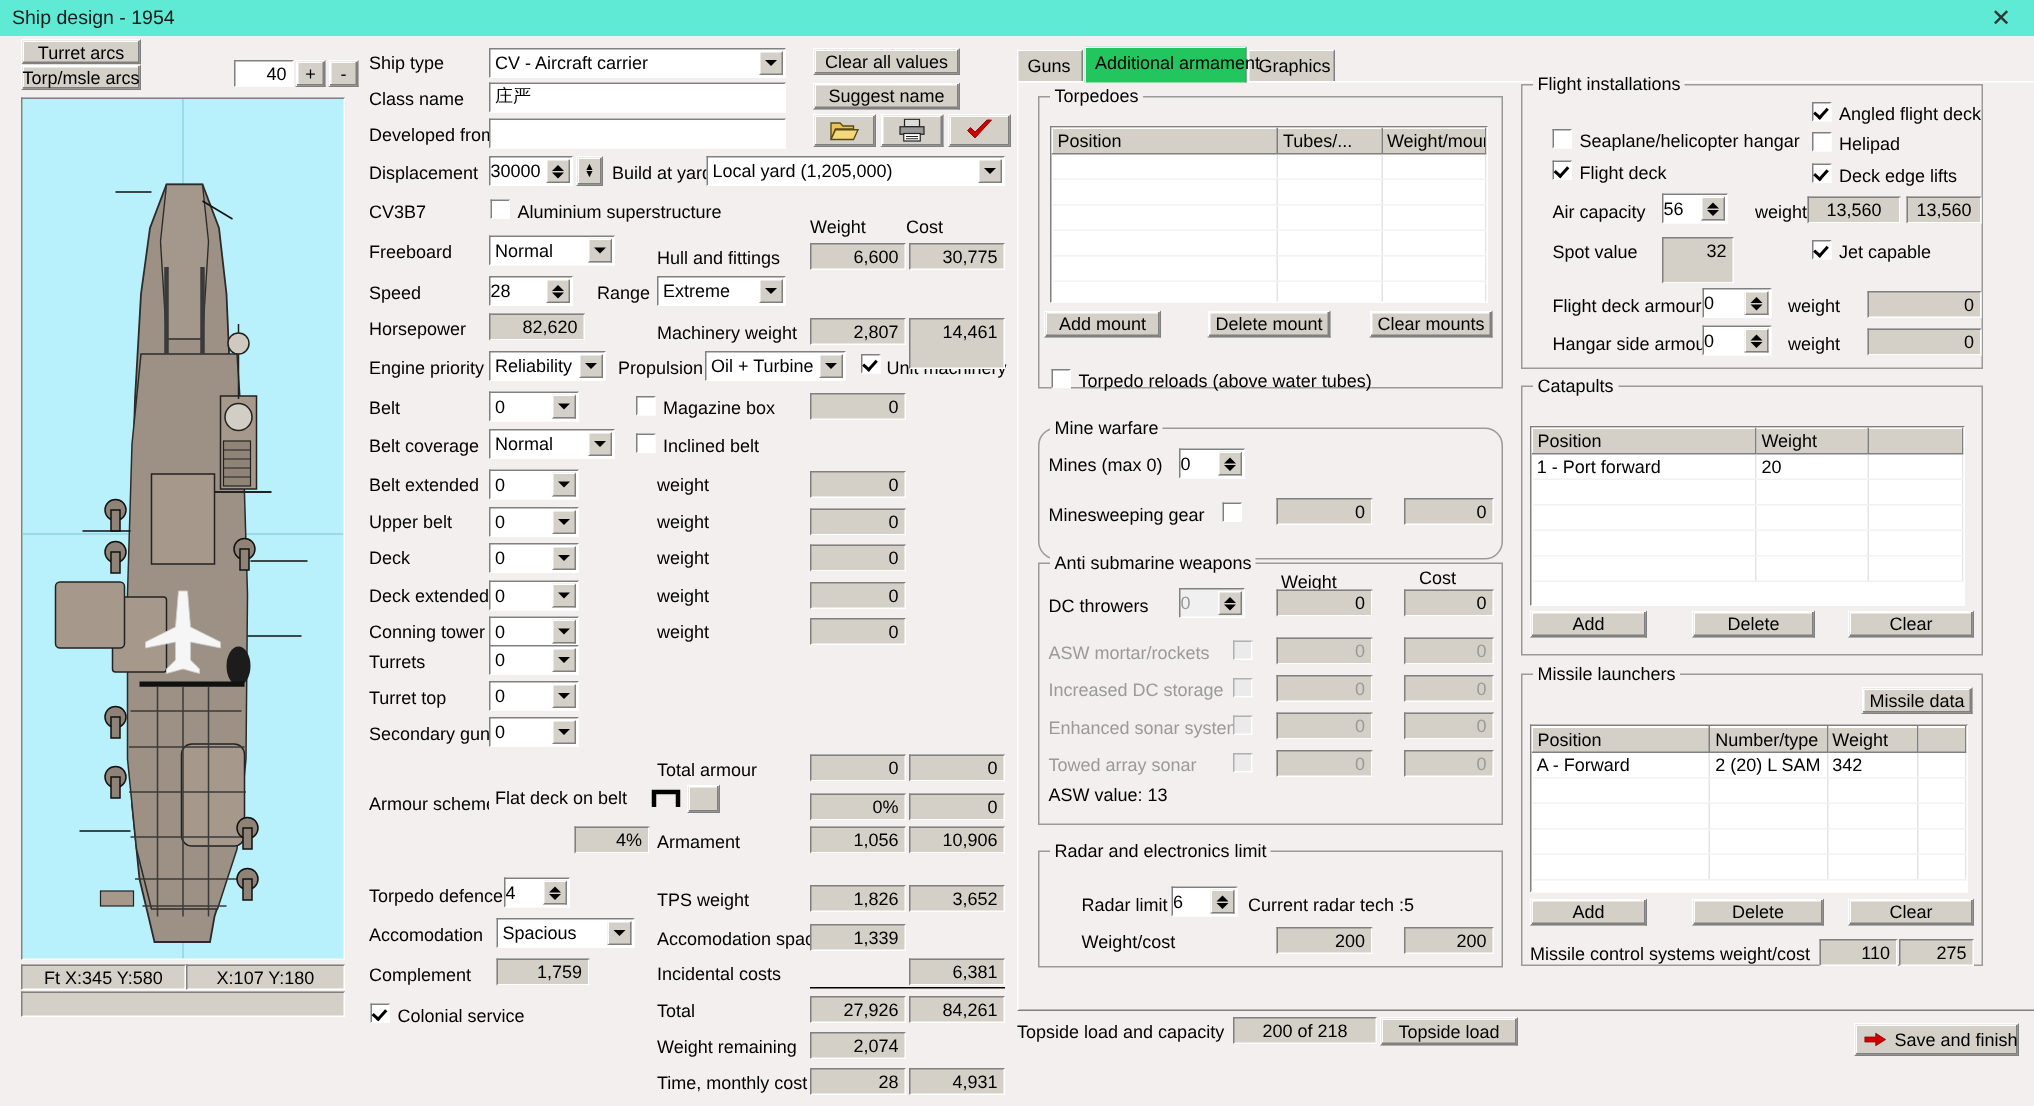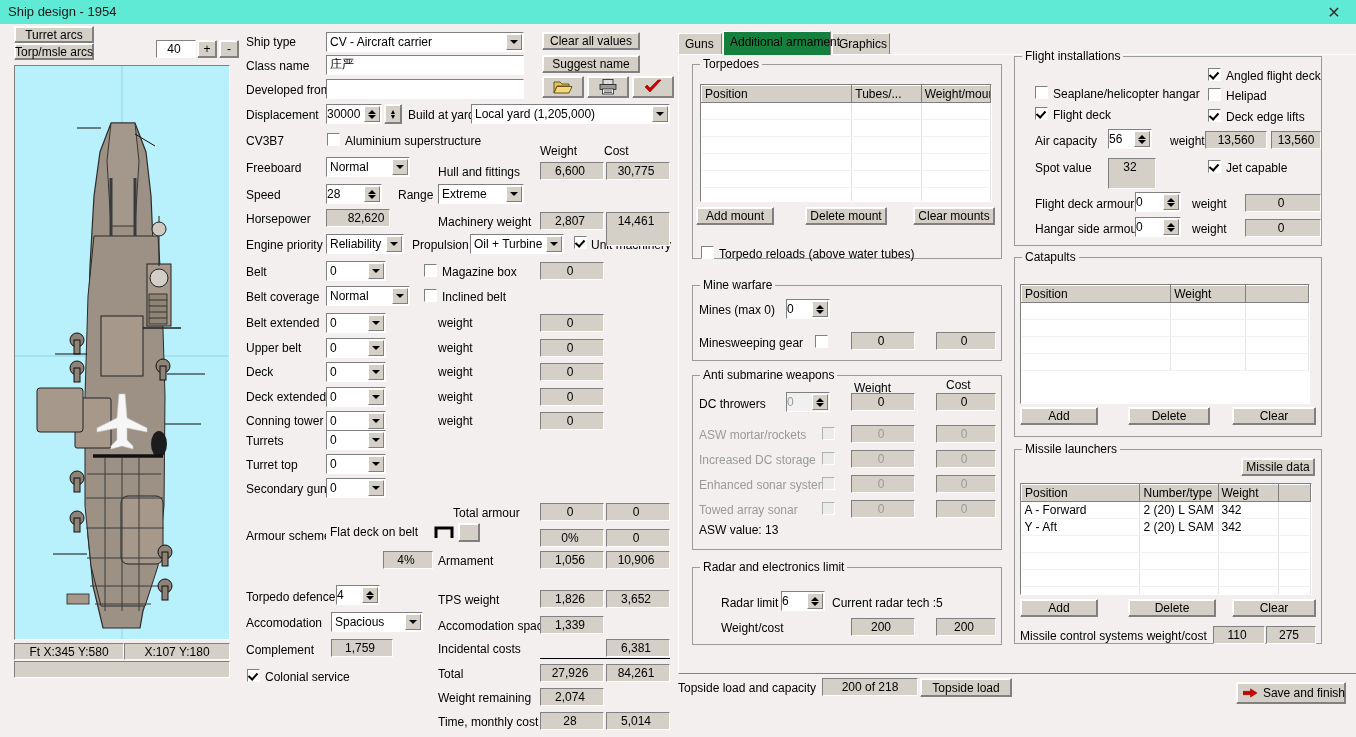--- a/index.html
+++ b/index.html
@@ -39,21 +39,21 @@
     box-sizing:border-box;
     white-space:nowrap;
   }
   .field{
     position:absolute;
     background:#d4d0c8;
     border:1px solid;
     border-color:#808080 #ffffff #ffffff #808080;
     box-sizing:border-box;
     font-size:12px;
-    text-align:center;
+    text-align:right;
     padding-right:4px;
     line-height:17px;
     color:#000;
     white-space:nowrap;
     overflow:hidden;
   }
   .input{
     position:absolute;
     background:#ffffff;
     border:1px solid;
@@ -170,21 +170,21 @@
     background:#d4d0c8;
     border:1px solid;border-color:#ffffff #808080 #808080 #ffffff;
     border-bottom:none;
     box-sizing:border-box;
     font-size:12px;
     padding:2px 6px 0 6px;
     line-height:16px;
     white-space:nowrap;
     cursor:default;
   }
-  .tab.active{background:#15803d;z-index:3;}
+  .tab.active{background:#22c55e;z-index:3;}
   .tabpanel{
     position:absolute;
     border:1px solid;border-color:#ffffff #808080 #808080 #ffffff;
     background:#f2efee;box-sizing:border-box;
   }
 
   
   #shipcanvas{
     position:absolute;left:14px;top:65px;width:216px;height:575px;
     background:#b8f0fb;
@@ -475,21 +475,21 @@
 
 <div class="lbl" style="left:540px;top:144px;">Weight</div>
 <div class="lbl" style="left:604px;top:144px;">Cost</div>
 <div id="weights-rows">
     <div class="lbl" style="left: 438px; top: 165px;">Hull and fittings</div>
     <div class="field" style="left: 540px; top: 162px; width: 64px; height: 18px;">6,600</div>
     <div class="field" style="left: 606px; top: 162px; width: 64px; height: 18px;">30,775</div>
     <div class="lbl" style="left: 438px; top: 215px;">Machinery weight</div>
     <div class="field" style="left: 540px; top: 212px; width: 64px; height: 18px;">2,807</div>
     <div class="field" style="left: 606px; top: 212px; width: 64px; height: 34px;">14,461</div>
-    <div class="lbl" style="left: 438px; top: 506px; margin-left: 15px;">Total armour</div>
+    <div class="lbl" style="left: 438px; top: 506px;">Total armour</div>
     <div class="field" style="left: 540px; top: 503px; width: 64px; height: 18px;">0</div>
     <div class="field" style="left: 606px; top: 503px; width: 64px; height: 18px;">0</div>
     <div class="field" style="left: 540px; top: 529px; width: 64px; height: 18px;">0%</div>
     <div class="field" style="left: 606px; top: 529px; width: 64px; height: 18px;">0</div>
     <div class="lbl" style="left: 438px; top: 554px;">Armament</div>
     <div class="field" style="left: 540px; top: 551px; width: 64px; height: 18px;">1,056</div>
     <div class="field" style="left: 606px; top: 551px; width: 64px; height: 18px;">10,906</div>
     <div class="lbl" style="left: 438px; top: 593px;">TPS weight</div>
     <div class="field" style="left: 540px; top: 590px; width: 64px; height: 18px;">1,826</div>
     <div class="field" style="left: 606px; top: 590px; width: 64px; height: 18px;">3,652</div>
@@ -497,21 +497,21 @@
     <div class="field" style="left: 540px; top: 616px; width: 64px; height: 18px;">1,339</div>
     <div class="lbl" style="left: 438px; top: 642px;">Incidental costs</div>
     <div class="field" style="left: 606px; top: 639px; width: 64px; height: 18px;">6,381</div>
     <div class="lbl" style="left: 438px; top: 667px;">Total</div>
     <div class="field" style="left: 540px; top: 664px; width: 64px; height: 18px;">27,926</div>
     <div class="field" style="left: 606px; top: 664px; width: 64px; height: 18px;">84,261</div>
     <div class="lbl" style="left: 438px; top: 691px;">Weight remaining</div>
     <div class="field" style="left: 540px; top: 688px; width: 64px; height: 18px;">2,074</div>
     <div class="lbl" style="left: 438px; top: 715px;">Time, monthly cost</div>
     <div class="field" style="left: 540px; top: 712px; width: 64px; height: 18px;">28</div>
-    <div class="field" style="left: 606px; top: 712px; width: 64px; height: 18px;">5,014</div>
+    <div class="field" style="left: 606px; top: 712px; width: 64px; height: 18px;">4,931</div>
   </div>
 <div class="sep" style="left:540px;top:658px;width:130px;"></div>
 
 <div class="tab" style="left:678px;top:33px;width:44px;height:22px;">
   <span>Guns</span>
 </div>
 <div class="tab active" style="left:723px;top:31px;width:108px;height:24px;">
   <span>Additional armament</span>
 </div>
 <div class="tab" style="left:832px;top:33px;width:58px;height:22px;">
@@ -569,21 +569,21 @@
         </tr>
       </tbody>
   </table>
 </div>
 <div class="btn" style="left:696px;top:207px;width:78px;height:18px;">Add mount</div>
 <div class="btn" style="left:805px;top:207px;width:82px;height:18px;">Delete mount</div>
 <div class="btn" style="left:913px;top:207px;width:82px;height:18px;">Clear mounts</div>
 <div class="chk" style="left:701px;top:246px;"></div>
 <div class="lbl" style="left:719px;top:247px;">Torpedo reloads (above water tubes)</div>
 
-<div class="grp" style="left:692px;top:285px;width:310px;height:76px;">
+<div class="grp" style="left:692px;top:285px;width:310px;height:88px;border-radius:12px;">
   <span class="cap">Mine warfare</span>
 </div>
 <div class="lbl" style="left:699px;top:303px;">Mines (max 0)</div>
 <div class="spin" style="left:786px;top:299px;width:44px;height:20px;">
   <span>0</span>
   <span class="ud"></span>
 </div>
 <div class="lbl" style="left:699px;top:336px;">Minesweeping gear</div>
 <div class="chk" style="left:815px;top:335px;"></div>
 <div class="field" style="left:851px;top:332px;width:64px;height:18px;">0</div>
@@ -693,20 +693,25 @@
         <col style="width:22%">
       </colgroup>
     <thead>
         <tr id="cat-head">
           <th>Position</th>
           <th>Weight</th>
           <th></th>
         </tr>
       </thead>
     <tbody id="cat-body">
+        <tr>
+          <td>1 - Port forward</td>
+          <td>20</td>
+          <td></td>
+        </tr>
         <tr class="empty">
           <td>&nbsp;</td>
           <td>&nbsp;</td>
           <td>&nbsp;</td>
         </tr>
         <tr class="empty">
           <td>&nbsp;</td>
           <td>&nbsp;</td>
           <td>&nbsp;</td>
         </tr>
@@ -747,26 +752,20 @@
           <th></th>
         </tr>
       </thead>
     <tbody id="msl-body">
         <tr>
           <td>A - Forward</td>
           <td>2 (20) L SAM</td>
           <td>342</td>
           <td></td>
         </tr>
-        <tr>
-          <td>Y - Aft</td>
-          <td>2 (20) L SAM</td>
-          <td>342</td>
-          <td></td>
-        </tr>
         <tr class="empty">
           <td>&nbsp;</td>
           <td>&nbsp;</td>
           <td>&nbsp;</td>
           <td>&nbsp;</td>
         </tr>
         <tr class="empty">
           <td>&nbsp;</td>
           <td>&nbsp;</td>
           <td>&nbsp;</td>

